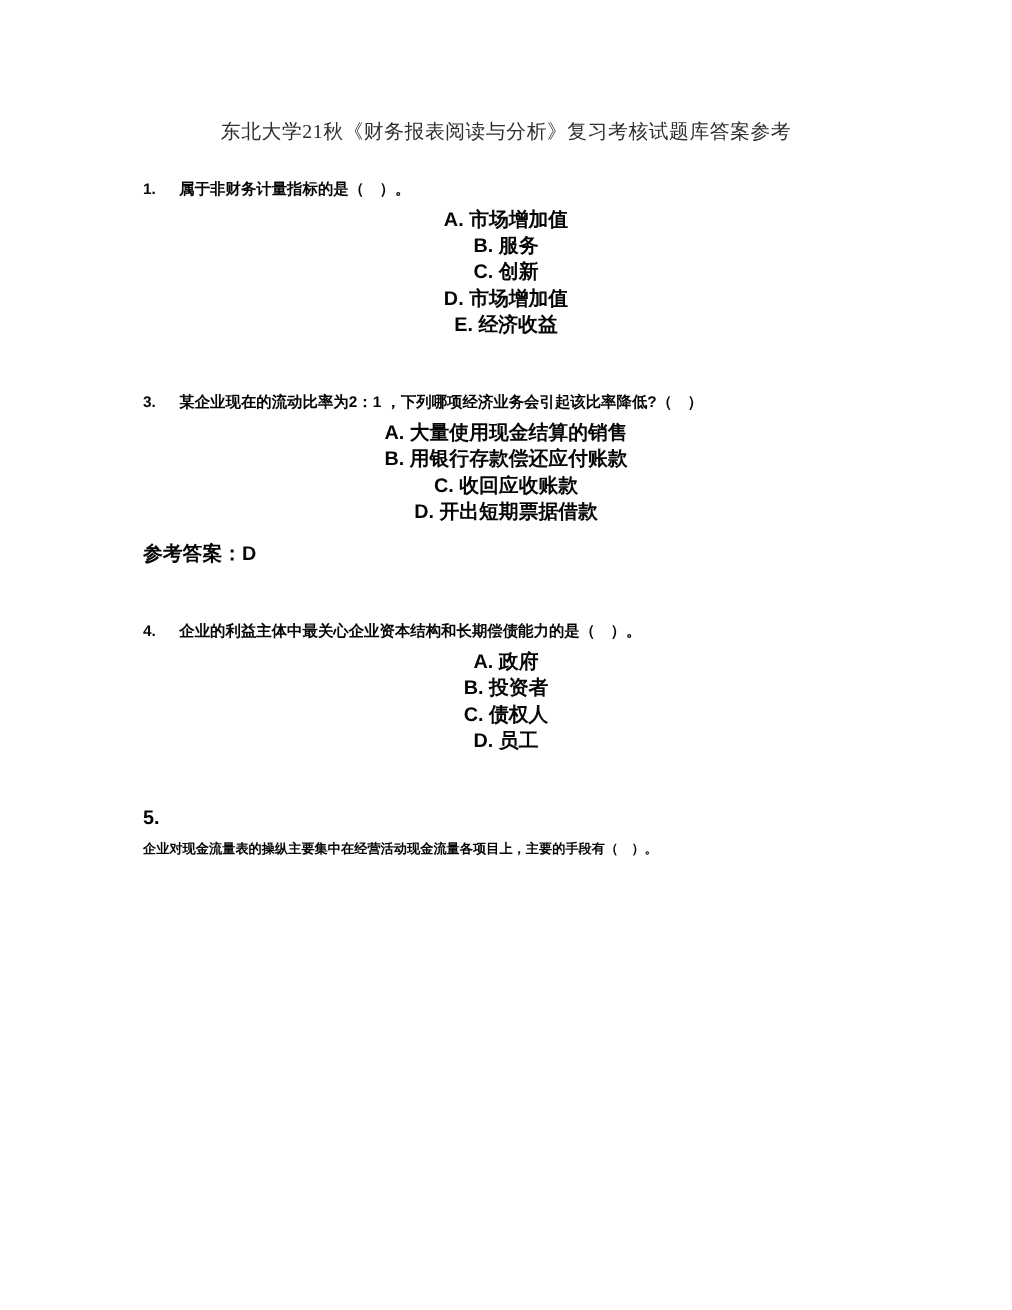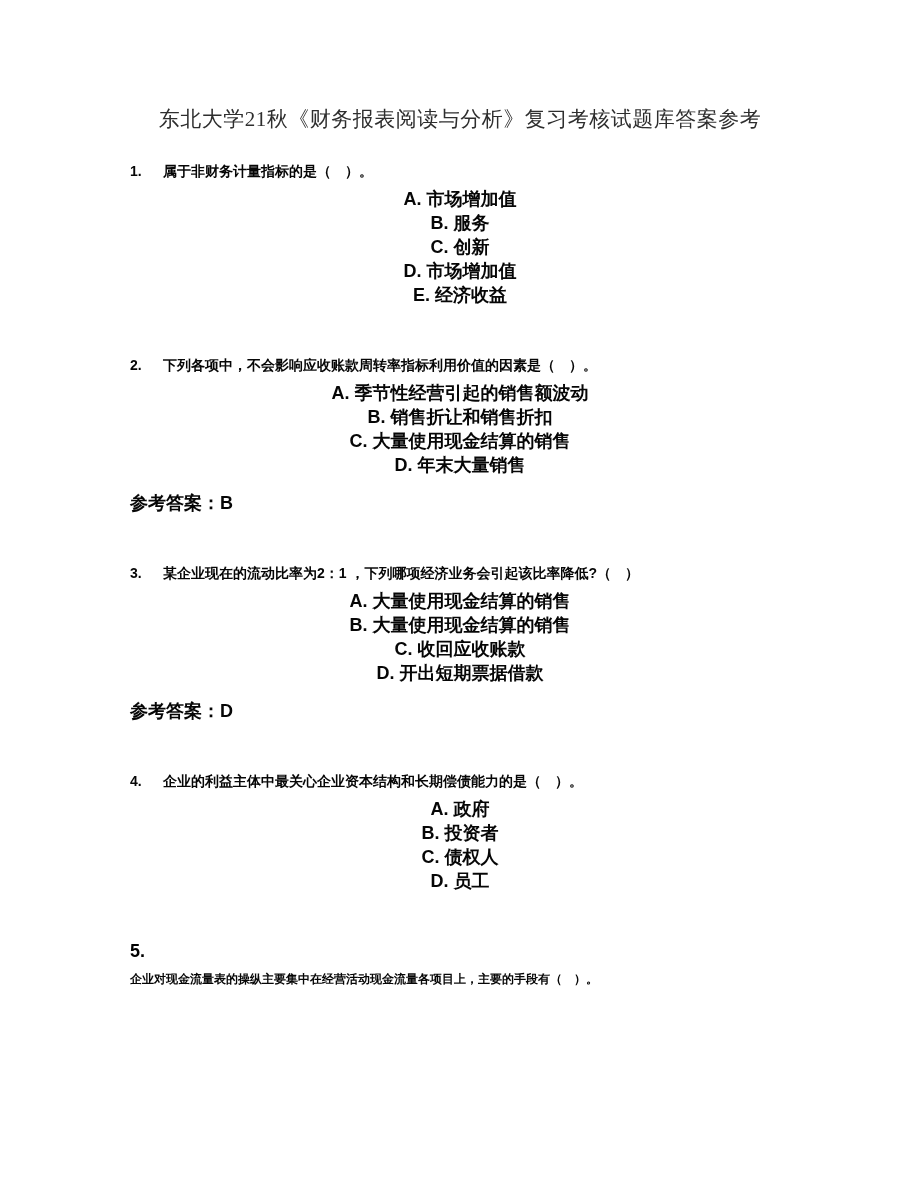--- a/index.html
+++ b/index.html
@@ -15,21 +15,21 @@
     background: #ffffff;
     padding: 106px 130px 40px 130px;
     overflow: hidden;
     font-family: "Liberation Sans", "DejaVu Sans", sans-serif;
     color: #000000;
   }
   .doc-title {
     margin: 0 0 27px 0;
     text-align: center;
     font-family: "Liberation Serif", "DejaVu Serif", serif;
-    font-size: 21px;
+    font-size: 18px;
     font-weight: 400;
     color: #2e2e2e;
     line-height: 26px;
     letter-spacing: 0.5px;
   }
   .question {
     margin: 0 0 46px 0;
   }
   .q-line {
     margin: 0 0 4px 0;
@@ -84,39 +84,27 @@
     <p class="q-line">
       <span class="q-num">1.</span><span>属于非财务计量指标的是（　）。</span>
     </p>
     <p class="option">A. 市场增加值</p>
     <p class="option">B. 服务</p>
     <p class="option">C. 创新</p>
     <p class="option">D. 市场增加值</p>
     <p class="option">E. 经济收益</p>
   </section>
 
-  <section class="question">
-    <p class="q-line">
-      <span class="q-num">2.</span><span>下列各项中，不会影响应收账款周转率指标利用价值的因素是（　）。</span>
-    </p>
-    <p class="option">A. 季节性经营引起的销售额波动</p>
-    <p class="option">B. 销售折让和销售折扣</p>
-    <p class="option">C. 大量使用现金结算的销售</p>
-    <p class="option">D. 年末大量销售</p>
-    <p class="answer-line">
-      <span>参考答案：</span><span>B</span>
-    </p>
-  </section>
 
   <section class="question">
     <p class="q-line">
       <span class="q-num">3.</span><span>某企业现在的流动比率为2：1 ，下列哪项经济业务会引起该比率降低?（　）</span>
     </p>
     <p class="option">A. 大量使用现金结算的销售</p>
-    <p class="option">B. 大量使用现金结算的销售</p>
+    <p class="option">B. 用银行存款偿还应付账款</p>
     <p class="option">C. 收回应收账款</p>
     <p class="option">D. 开出短期票据借款</p>
     <p class="answer-line">
       <span>参考答案：</span><span>D</span>
     </p>
   </section>
 
   <section class="question">
     <p class="q-line">
       <span class="q-num">4.</span><span>企业的利益主体中最关心企业资本结构和长期偿债能力的是（　）。</span>

